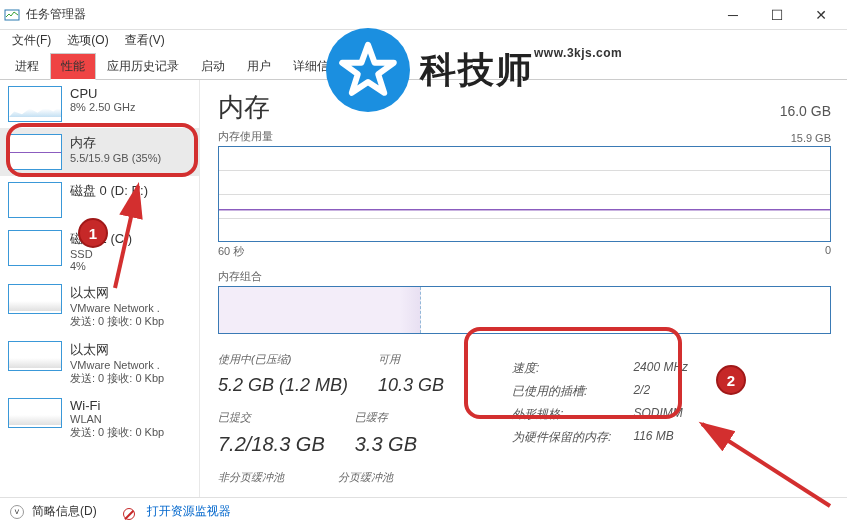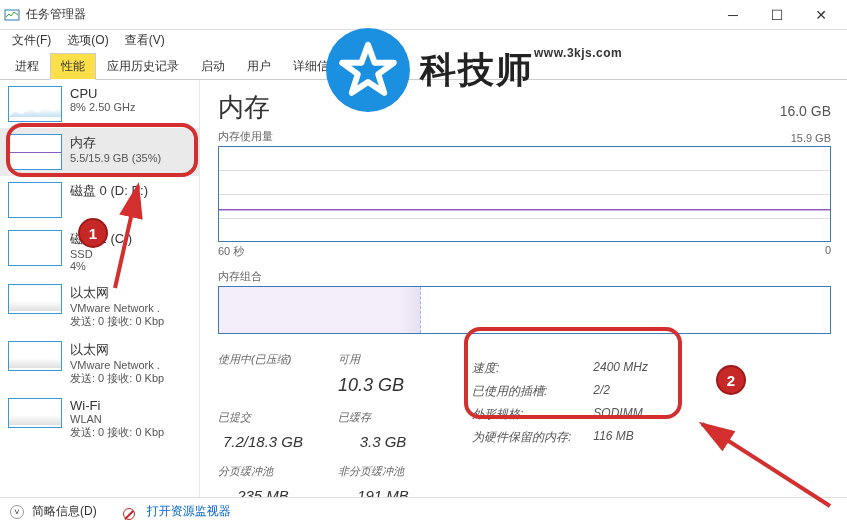--- a/index.html
+++ b/index.html
@@ -6,21 +6,21 @@
   body { font-family: "Microsoft YaHei", "Segoe UI", sans-serif; font-size: 12px; color: #333; background: #fff; width: 847px; height: 525px; overflow: hidden; position: relative; }
   .titlebar { height: 30px; display: flex; align-items: center; padding: 0 4px; border-bottom: 1px solid #e0e0e0; }
   .titlebar .icon { width: 16px; height: 16px; margin-right: 6px; display: inline-flex; }
   .titlebar .title { font-size: 12px; flex: 0 0 auto; }
   .titlebar .spacer { flex: 1; }
   .winbtn { width: 44px; height: 28px; display: inline-flex; align-items: center; justify-content: center; font-size: 14px; }
   .menubar { height: 22px; display: flex; align-items: flex-start; padding: 0 6px; gap: 4px; }
   .menubar span { padding: 2px 6px; font-size: 12px; }
   .tabbar { height: 28px; display: flex; align-items: flex-end; padding: 0 4px; border-bottom: 1px solid #ccc; gap: 0; }
   .tab { padding: 4px 10px; font-size: 12px; border: 1px solid transparent; position: relative; top: 1px; }
-  .tab.active { border: 1px solid #ccc; border-bottom: 1px solid #fff; background: #fde047; }
+  .tab.active { border: 1px solid #ccc; border-bottom: 1px solid #fff; background: #ef4444; }
   .content { display: flex; height: calc(525px - 30px - 22px - 28px - 28px); }
   .sidebar { width: 200px; border-right: 1px solid #e8e8e8; overflow-y: auto; }
   .side-item { display: flex; padding: 6px 8px; gap: 8px; border-bottom: 0; cursor: pointer; }
   .side-item.selected { background: #eaeaea; }
   .side-thumb { width: 54px; height: 36px; border: 1px solid #3a98d8; display: inline-block; position: relative; background: #fff; }
   .side-thumb.small { height: 30px; }
   .side-info { display: flex; flex-direction: column; }
   .side-title { font-size: 13px; }
   .side-sub { font-size: 11px; color: #555; }
   .main { flex: 1; padding: 10px 16px 0 18px; position: relative; }
@@ -33,21 +33,21 @@
   .graph .line2 { position: absolute; left: 0; right: 0; top: 63px; height: 1px; background: #c9b3e0; }
   .xaxis { display: flex; justify-content: space-between; font-size: 11px; color: #666; margin-top: 2px; }
   .comp-hdr { font-size: 11px; color: #666; margin-top: 10px; }
   .comp { height: 48px; border: 1px solid #3a7ab5; margin-top: 2px; display: flex; }
   .comp .used { width: 33%; border-right: 1px dashed #94b8d8; background: linear-gradient(to right, #f3edf9, #f3edf9 90%, #e8e0f2); }
   .comp .free { flex: 1; }
   .stats { display: flex; margin-top: 18px; gap: 30px; font-style: italic; }
   .statcol { display: flex; flex-direction: column; gap: 8px; min-width: 90px; }
   .statlbl { font-size: 11px; color: #666; }
   .statval { font-size: 18px; font-weight: 400; }
-  .statval.sm { font-size: 15px; text-align: center; }
+  .statval.sm { font-size: 20px; }
   .specbox { display: grid; grid-template-columns: auto auto; gap: 6px 22px; font-size: 12px; color: #555; align-content: start; padding: 8px 14px; }
   .bottombar { height: 28px; border-top: 1px solid #e0e0e0; display: flex; align-items: center; padding: 0 10px; gap: 8px; position: absolute; bottom: 0; left: 0; right: 0; background: #fff; }
   .chev { width: 14px; height: 14px; border: 1px solid #999; border-radius: 50%; display: inline-flex; align-items: center; justify-content: center; font-size: 9px; }
   .link { color: #0066cc; }
   .denied { width: 12px; height: 12px; border: 1.5px solid #c62828; border-radius: 50%; display: inline-block; position: relative; margin-right: 4px; top: 2px; }
   .denied::after { content: ""; position: absolute; width: 12px; height: 1.5px; background: #c62828; top: 5px; left: -1px; transform: rotate(-45deg); }
   
   .spark-cpu::after { content:""; position:absolute; left:0; right:0; bottom:4px; height:14px; background: linear-gradient(to top, rgba(58,152,216,0.3), transparent 60%); clip-path: polygon(0 100%, 10% 60%, 25% 80%, 40% 40%, 55% 70%, 70% 30%, 85% 60%, 100% 20%, 100% 100%); }
   .spark-mem::after { content:""; position:absolute; left:0; right:0; top:50%; height:1px; background:#8b5cbf; }
   .spark-eth::after { content:""; position:absolute; left:0; right:0; bottom:2px; height:10px; background: linear-gradient(to top, rgba(100,100,100,0.2), transparent); }
@@ -174,44 +174,45 @@
     <div class="comp">
       <div class="used"></div>
       <div class="free"></div>
     </div>
 
     <div class="stats">
       <div style="display:flex; flex-direction:column; gap:14px;">
         <div style="display:flex; gap:30px;">
           <div class="statcol">
             <span class="statlbl">使用中(已压缩)</span>
+            <span class="statval">5.2 GB (1.2 MB)</span>
           </div>
           <div class="statcol">
             <span class="statlbl">可用</span>
             <span class="statval">10.3 GB</span>
           </div>
         </div>
         <div style="display:flex; gap:30px;">
           <div class="statcol">
             <span class="statlbl">已提交</span>
             <span class="statval sm">7.2/18.3 GB</span>
           </div>
           <div class="statcol">
             <span class="statlbl">已缓存</span>
             <span class="statval sm">3.3 GB</span>
           </div>
         </div>
         <div style="display:flex; gap:30px;">
           <div class="statcol">
+            <span class="statlbl">非分页缓冲池</span>
+            <span class="statval sm">191 MB</span>
+          </div>
+          <div class="statcol">
             <span class="statlbl">分页缓冲池</span>
             <span class="statval sm">235 MB</span>
-          </div>
-          <div class="statcol">
-            <span class="statlbl">非分页缓冲池</span>
-            <span class="statval sm">191 MB</span>
           </div>
         </div>
       </div>
 
       <div class="specbox">
         <span>速度:</span>
         <span>2400 MHz</span>
         <span>已使用的插槽:</span>
         <span>2/2</span>
         <span>外形规格:</span>

